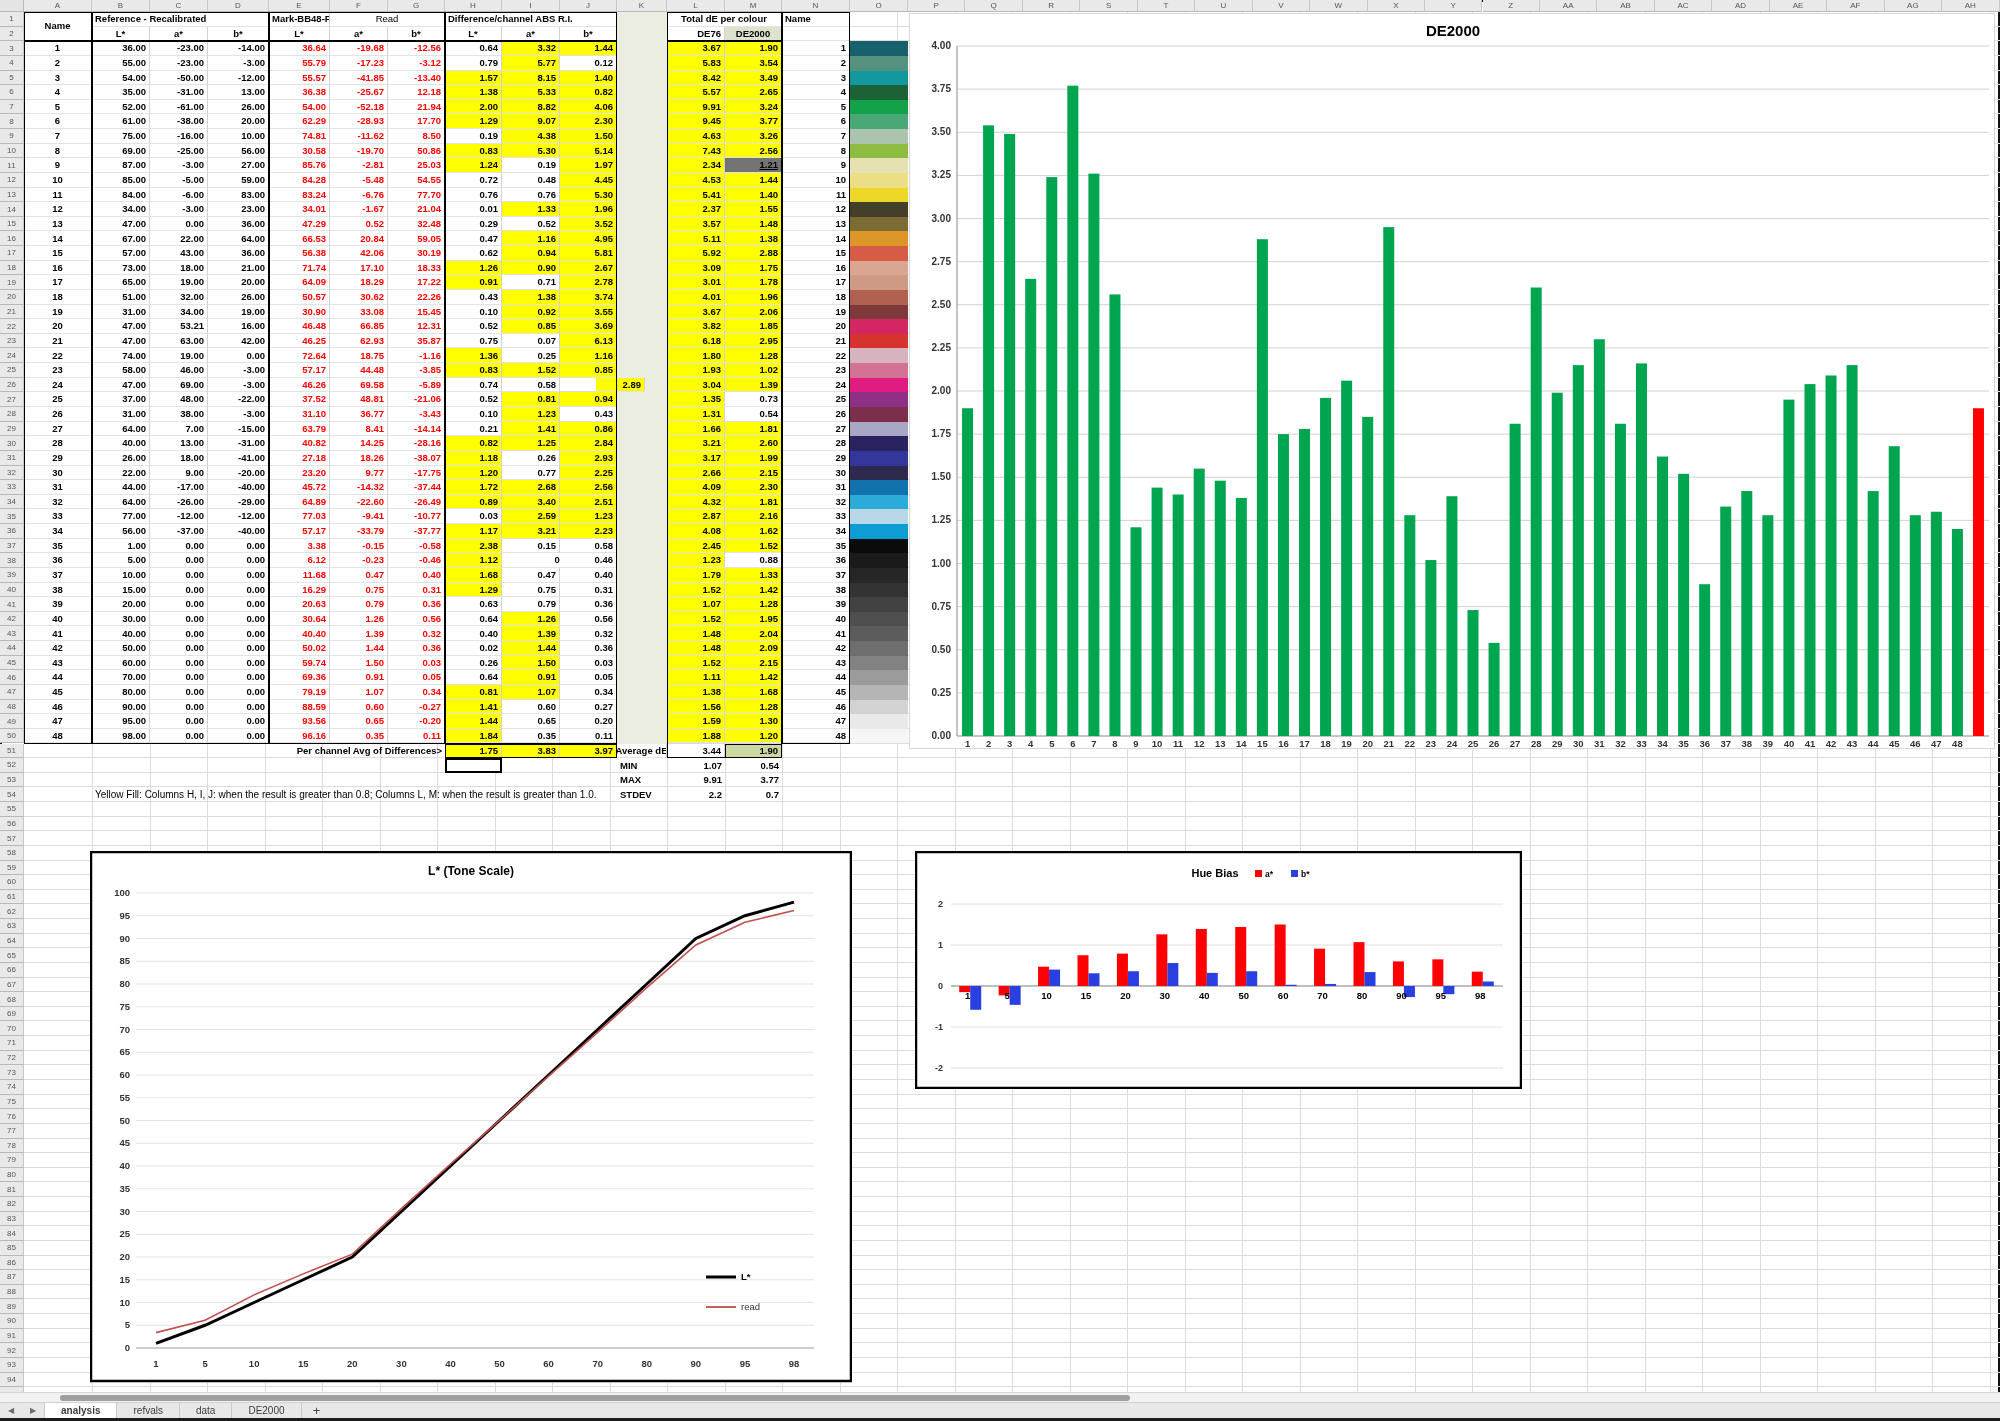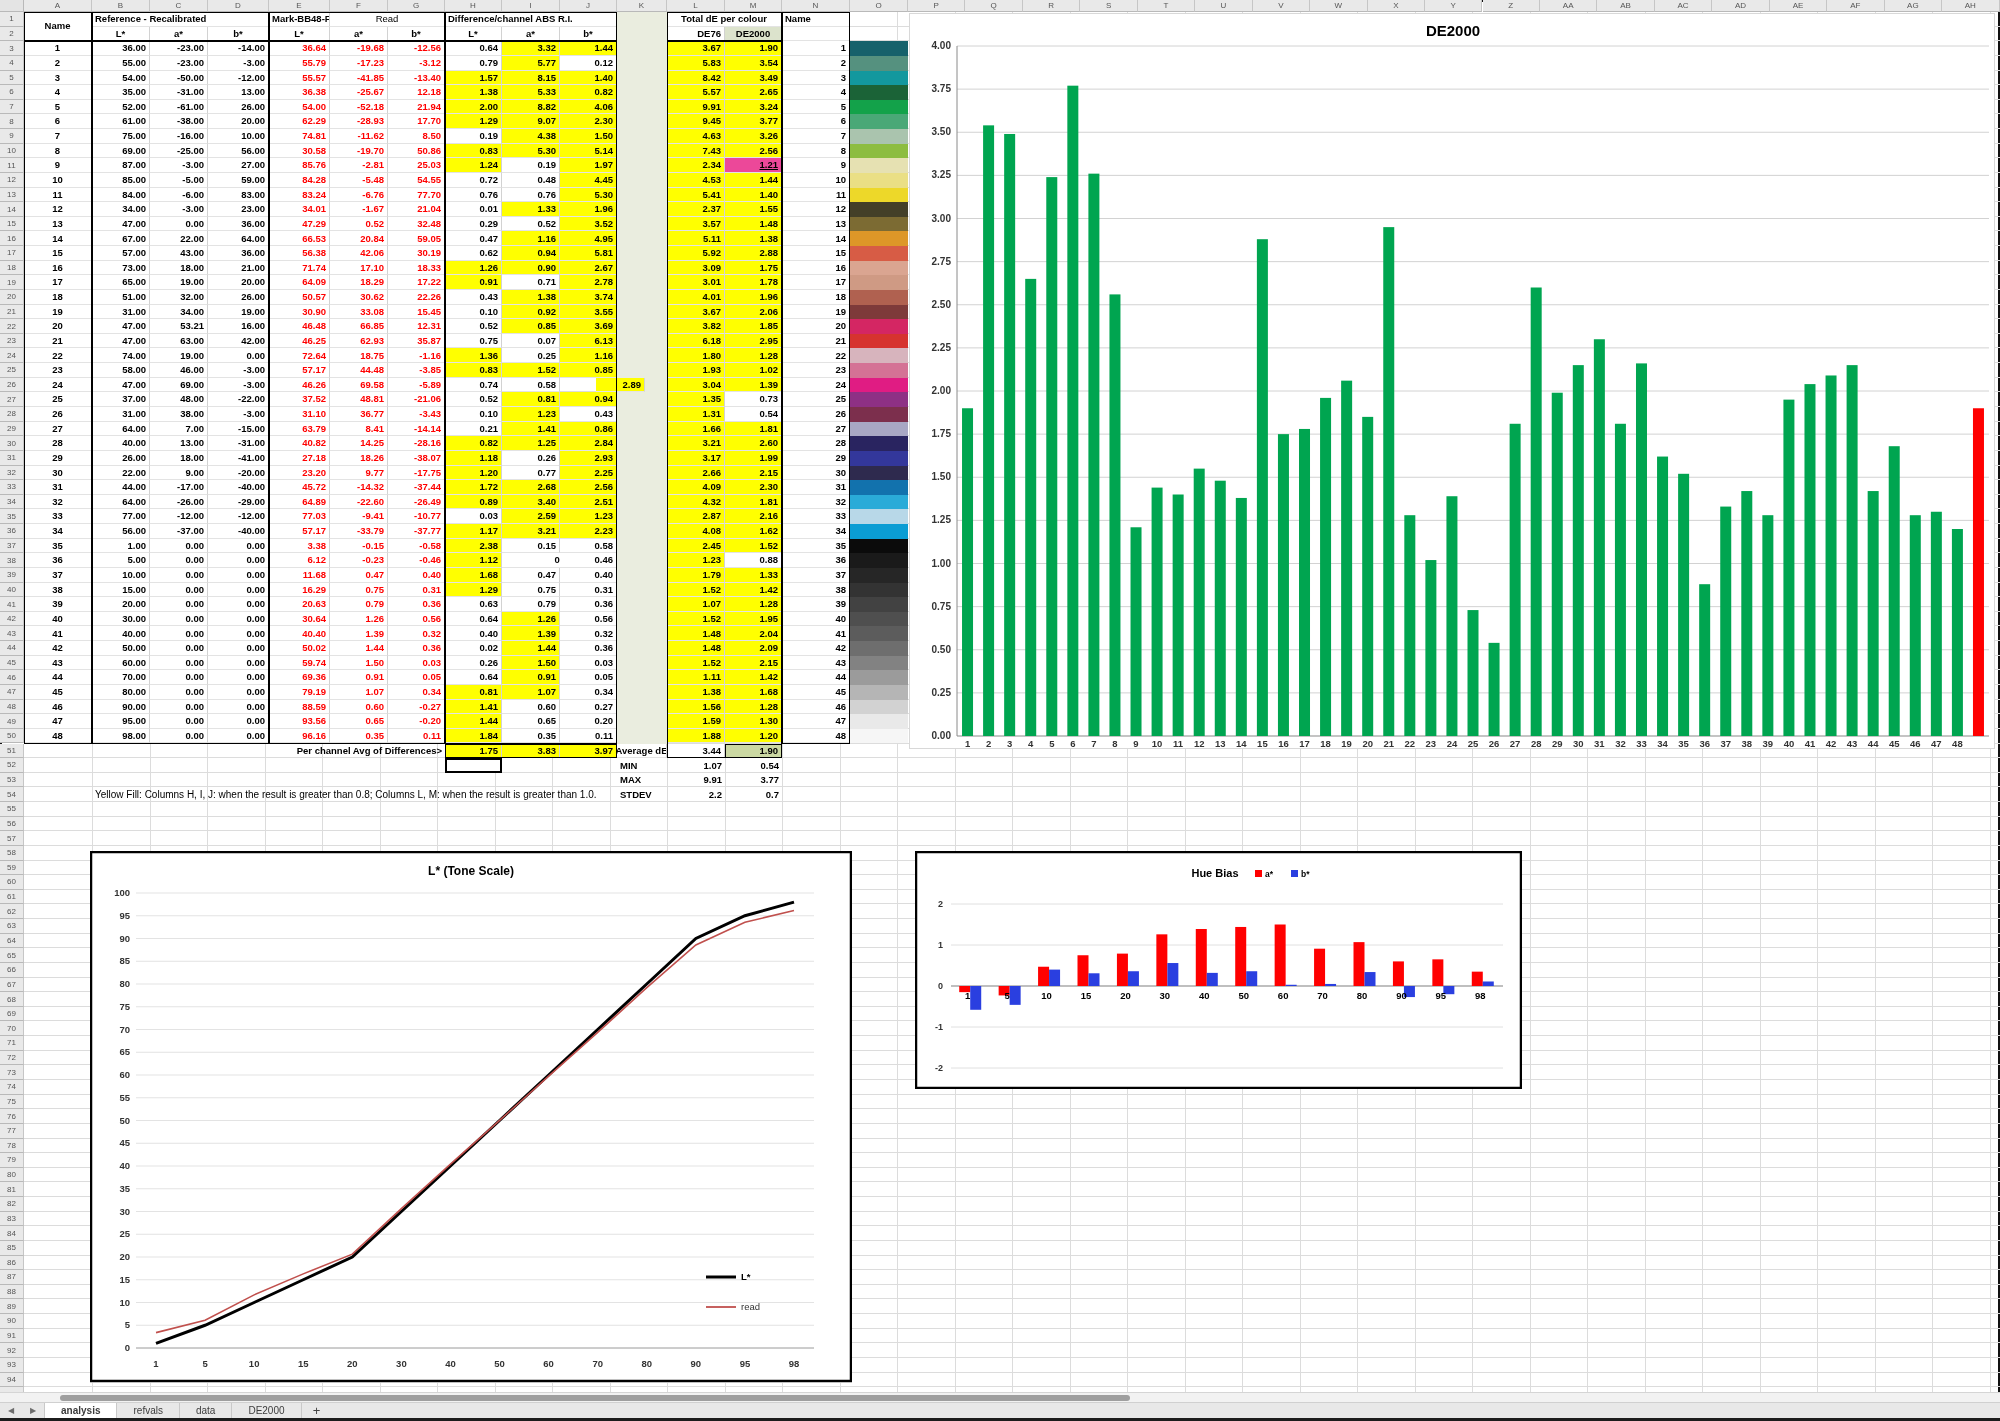--- a/index.html
+++ b/index.html
@@ -318,21 +318,21 @@
       <div class="cell right bold" style="left: 92px; top: 158.3px; width: 58px; height: 14.63px;">87.00</div>
       <div class="cell right bold" style="left: 150px; top: 158.3px; width: 58px; height: 14.63px;">-3.00</div>
       <div class="cell right bold" style="left: 208px; top: 158.3px; width: 61px; height: 14.63px;">27.00</div>
       <div class="cell right bold red" style="left: 269px; top: 158.3px; width: 61px; height: 14.63px;">85.76</div>
       <div class="cell right bold red" style="left: 330px; top: 158.3px; width: 58px; height: 14.63px;">-2.81</div>
       <div class="cell right bold red" style="left: 388px; top: 158.3px; width: 57px; height: 14.63px;">25.03</div>
       <div class="cell right bold" style="left: 445px; top: 158.3px; width: 57px; height: 14.63px; background: rgb(255, 255, 0);">1.24</div>
       <div class="cell right bold" style="left: 502px; top: 158.3px; width: 58px; height: 14.63px;">0.19</div>
       <div class="cell right bold" style="left: 560px; top: 158.3px; width: 57px; height: 14.63px; background: rgb(255, 255, 0);">1.97</div>
       <div class="cell right bold" style="left: 667px; top: 158.3px; width: 58px; height: 14.63px; background: rgb(255, 255, 0);">2.34</div>
-      <div class="cell right bold" style="left: 725px; top: 158.3px; width: 57px; height: 14.63px; background: #ec4899; text-decoration: underline;">1.21</div>
+      <div class="cell right bold" style="left: 725px; top: 158.3px; width: 57px; height: 14.63px; background: #737373; text-decoration: underline;">1.21</div>
       <div class="cell right bold" style="left: 782px; top: 158.3px; width: 68px; height: 14.63px;">9</div>
       <div class="cell noborder" style="left: 850px; top: 158.3px; width: 58px; height: 14.63px; background: rgb(230, 225, 178); padding: 0px;"></div>
       <div class="cell center bold" style="left: 24px; top: 172.93px; width: 68px; height: 14.63px;">10</div>
       <div class="cell right bold" style="left: 92px; top: 172.93px; width: 58px; height: 14.63px;">85.00</div>
       <div class="cell right bold" style="left: 150px; top: 172.93px; width: 58px; height: 14.63px;">-5.00</div>
       <div class="cell right bold" style="left: 208px; top: 172.93px; width: 61px; height: 14.63px;">59.00</div>
       <div class="cell right bold red" style="left: 269px; top: 172.93px; width: 61px; height: 14.63px;">84.28</div>
       <div class="cell right bold red" style="left: 330px; top: 172.93px; width: 58px; height: 14.63px;">-5.48</div>
       <div class="cell right bold red" style="left: 388px; top: 172.93px; width: 57px; height: 14.63px;">54.55</div>
       <div class="cell right bold" style="left: 445px; top: 172.93px; width: 57px; height: 14.63px;">0.72</div>

